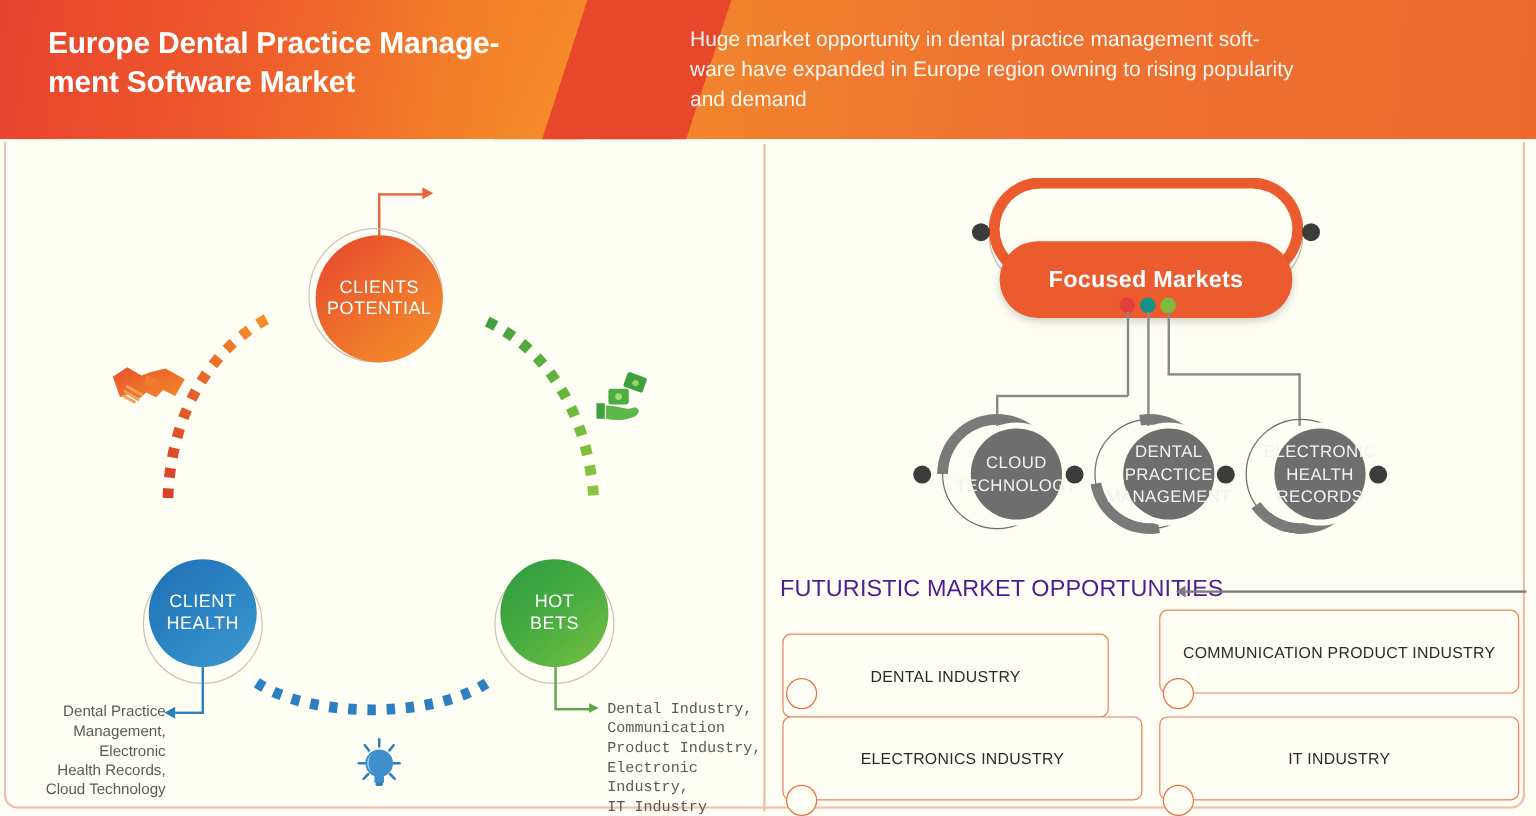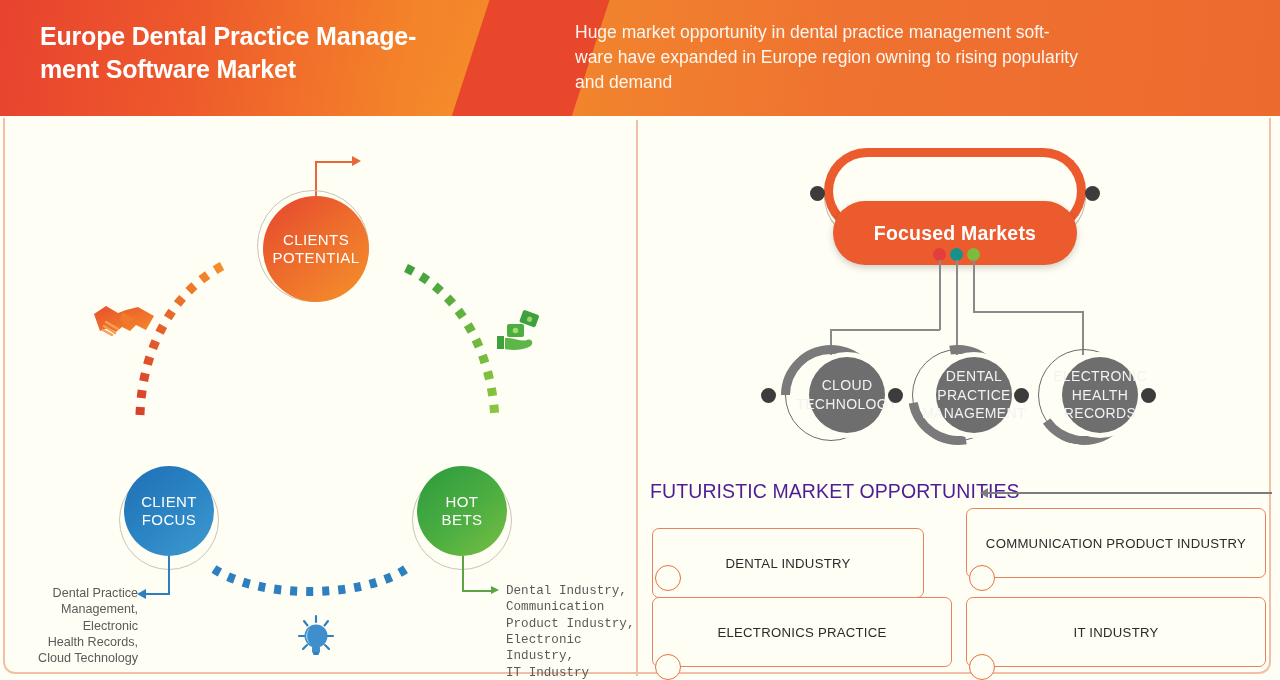--- a/index.html
+++ b/index.html
@@ -237,21 +237,21 @@
     <rect x="26" y="2" width="17" height="13" rx="2" fill="#3FA03E" transform="rotate(20 34 8)"></rect>
     <circle cx="35" cy="9" r="2.6" fill="#9FD36B" transform="rotate(20 34 8)"></circle>
     <rect x="12" y="14" width="17" height="13" rx="2" fill="#4CAE41"></rect>
     <circle cx="20.5" cy="20.5" r="2.8" fill="#A8D96F"></circle>
     <path d="M2 26 h7 v13 H2 z" fill="#3FA03E"></path>
     <path d="M10 28 c10 0 16 4 22 2 c5 -2 8 4 2 7 c-7 3 -16 4 -24 2 z" fill="#5CB648"></path>
   </svg>
 
   <div class="circ-ring" id="r-focus"></div>
   <div class="circ" id="c-focus" style="white-space: pre-line;">CLIENT
-FOCUS</div>
+HEALTH</div>
   <div class="ln-blue" style="left:168px;top:556px;width:1.8px;height:38px;"></div>
   <div class="ln-blue" style="left:146px;top:593px;width:24px;height:1.8px;"></div>
   <div style="position:absolute;left:137px;top:589px;width:0;height:0;border-top:5px solid transparent;border-bottom:5px solid transparent;border-right:9px solid #2C7FC0;"></div>
   <div class="lbl" id="lbl-focus" style="white-space: pre-line;">Dental Practice
 Management,
 Electronic
 Health Records,
 Cloud Technology</div>
 
   <div class="circ-ring" id="r-hot"></div>
@@ -335,19 +335,19 @@
   <div class="fut-title">FUTURISTIC MARKET OPPORTUNITIES</div>
   <div class="arrowline" style="left:988px;top:492px;width:284px;"></div>
   <div class="arrowhead" style="left:980px;top:488px;"></div>
 
   <div class="optbox" style="left:652px;top:528px;width:272px;height:70px;">DENTAL INDUSTRY</div>
   <div class="optdot" style="left:655px;top:565px;"></div>
 
   <div class="optbox" style="left:966px;top:508px;width:300px;height:70px;">COMMUNICATION PRODUCT INDUSTRY</div>
   <div class="optdot" style="left:969px;top:565px;"></div>
 
-  <div class="optbox" style="left:652px;top:597px;width:300px;height:70px;">ELECTRONICS PRACTICE</div>
+  <div class="optbox" style="left:652px;top:597px;width:300px;height:70px;">ELECTRONICS INDUSTRY</div>
   <div class="optdot" style="left:655px;top:654px;"></div>
 
   <div class="optbox" style="left:966px;top:597px;width:300px;height:70px;">IT INDUSTRY</div>
   <div class="optdot" style="left:969px;top:654px;"></div>
 
 </div>
 
 </body></html>

